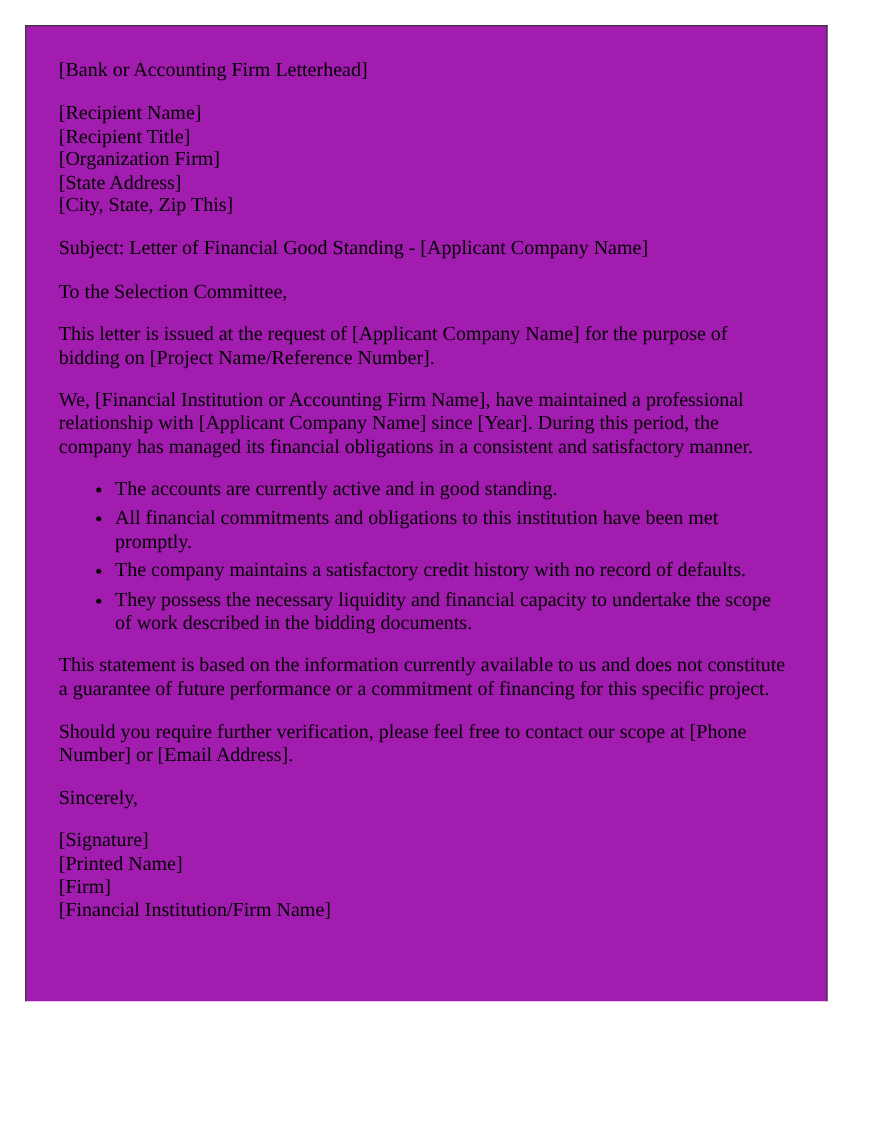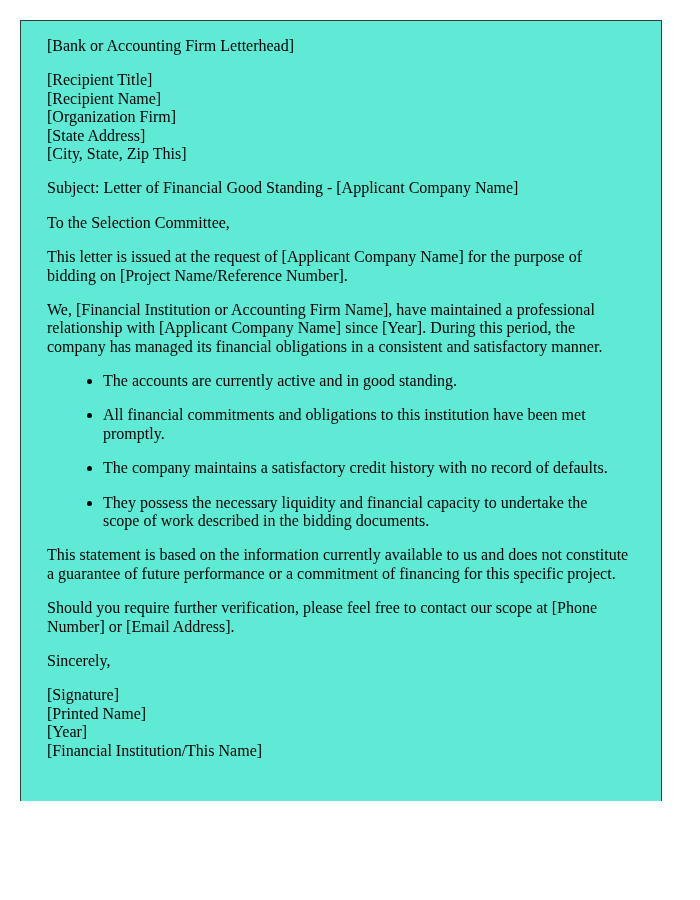--- a/index.html
+++ b/index.html
@@ -16,53 +16,53 @@
     color: #000000;
     overflow: hidden;
   }
   .letter-frame {
     box-sizing: border-box;
     margin: 20px 0 0 20px;
     width: 642px;
     height: 781px;
     border: 1px solid #3a3a3a;
     border-bottom: none;
-    padding: 0 29px 0 26px;
-    background: #5eead4;
+    padding: 11px 29px 0 26px;
+    background: #a21caf;
   }
   .letter-frame p {
     margin: 16px 0;
   }
   .line {
     display: block;
   }
   .subject {
     font-weight: normal;
   }
   ul.confirm-list {
     margin: 16px 0;
     padding-left: 40px;
     list-style-type: disc;
   }
   ul.confirm-list li {
-    margin: 16px;
+    margin: 5px;
     padding: 0;
   }
 </style>
 </head>
 <body>
 
 <div class="letter-frame">
 
   <p>[Bank or Accounting Firm Letterhead]</p>
 
 
   <p>
+    <span class="line">[Recipient Name]</span>
     <span class="line">[Recipient Title]</span>
-    <span class="line">[Recipient Name]</span>
     <span class="line">[Organization Firm]</span>
     <span class="line">[State Address]</span>
     <span class="line">[City, State, Zip This]</span>
   </p>
 
   <p class="subject">Subject: Letter of Financial Good Standing - [Applicant Company Name]</p>
 
   <p>To the Selection Committee,</p>
 
   <p>This letter is issued at the request of [Applicant Company Name] for the purpose of bidding on [Project Name/Reference Number].</p>
@@ -79,17 +79,17 @@
 
   <p>This statement is based on the information currently available to us and does not constitute a guarantee of future performance or a commitment of financing for this specific project.</p>
 
   <p>Should you require further verification, please feel free to contact our scope at [Phone Number] or [Email Address].</p>
 
   <p>Sincerely,</p>
 
   <p>
     <span class="line">[Signature]</span>
     <span class="line">[Printed Name]</span>
-    <span class="line">[Year]</span>
-    <span class="line">[Financial Institution/This Name]</span>
+    <span class="line">[Firm]</span>
+    <span class="line">[Financial Institution/Firm Name]</span>
   </p>
 
 </div>
 
 </body></html>

